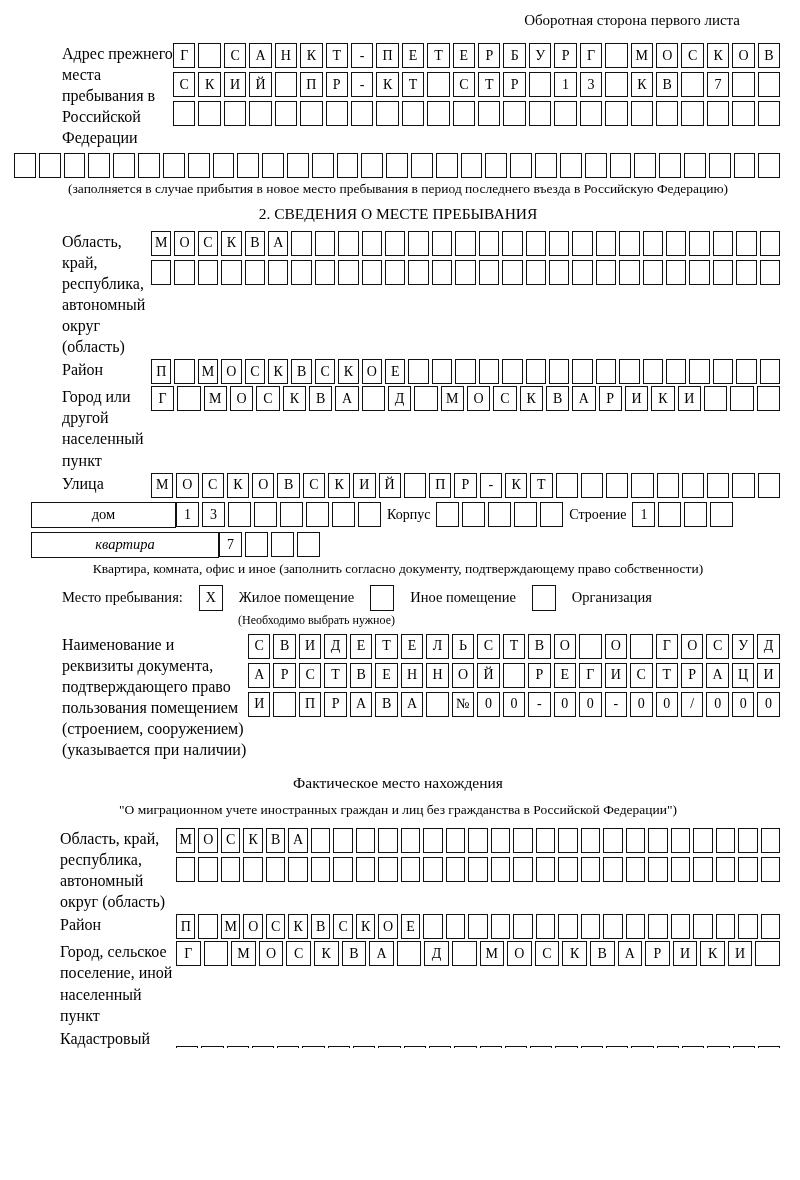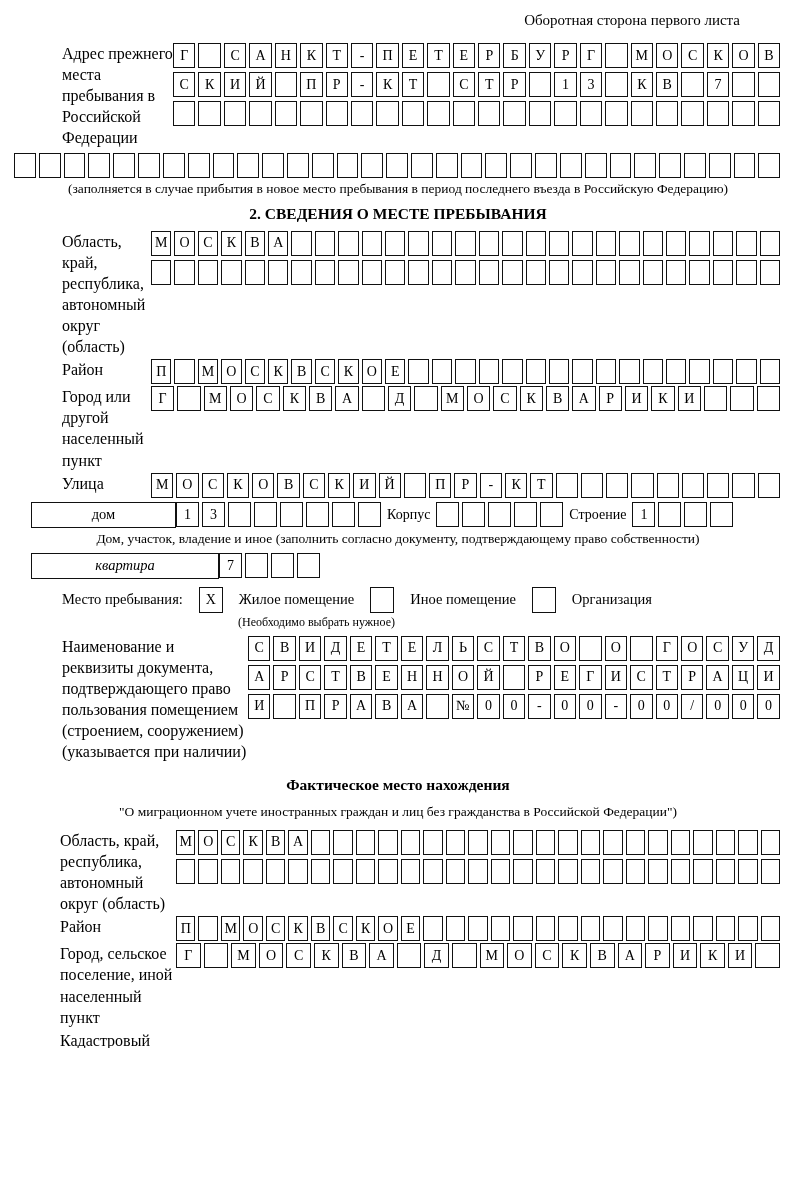--- a/index.html
+++ b/index.html
@@ -10,21 +10,21 @@
   .field-label{flex:0 0 135px;box-sizing:border-box;padding-left:46px;font-size:16px;line-height:1.32;}
   .field-label--wide{flex-basis:157px;}
   .field-label--doc{flex-basis:232px;}
   .field-label--actual{flex-basis:160px;padding-left:44px;}
   .rows-col{flex:1;display:flex;flex-direction:column;gap:4px;}
   .boxrow{display:flex;gap:3px;height:25px;}
   .cell{flex:1;border:1.5px solid #111;display:flex;align-items:center;justify-content:center;
         font-size:14px;line-height:1;background:#fff;min-width:0;}
   .boxrow--overflow{margin:4px 0 2px -2px;}
   .caption{text-align:center;font-size:13.5px;margin:3px 0 6px 0;}
-  .sec-title{text-align:center;font-weight:bold;font-size:15.5px;margin:8px 0 8px 0;}
+  .sec-title{text-align:center;font-weight:normal;font-size:15.5px;margin:8px 0 8px 0;}
   .inline-note{font-size:12px;margin:0 0 6px 222px;}
   .namedbox-row{display:flex;align-items:center;gap:0;margin:4px 0 2px 15px;height:26px;}
   .named-box{border:1.5px solid #111;height:26px;box-sizing:border-box;display:flex;align-items:center;justify-content:center;font-size:14.5px;}
   .named-box--dom{width:145px;}
   .named-box--kv{width:188px;font-style:italic;}
   .smallcells{display:flex;gap:3px;height:25px;}
   .smallcells .cell{flex:0 0 21px;}
   .mid-label{font-size:14px;padding:0 6px;font-family:Liberation Serif, serif;}
   .stay-row{display:flex;align-items:center;gap:10px;margin:8px 0 2px 46px;font-size:14.5px;}
   .checkbox{width:22px;height:24px;border:1.5px solid #111;display:flex;align-items:center;justify-content:center;font-size:14px;margin:0 6px;}
@@ -346,31 +346,31 @@
         <span class="cell"></span>
       </div>
     <div class="mid-label">Строение</div>
     <div class="smallcells">
         <span class="cell">1</span>
         <span class="cell"></span>
         <span class="cell"></span>
         <span class="cell"></span>
       </div>
   </div>
-  <div class="caption">Дом, участок, владение и иное (заполнить согласно документу, подтверждающему право собственности)</div>
 
   <div class="namedbox-row">
     <div class="named-box named-box--kv">квартира</div>
     <div class="smallcells">
         <span class="cell">7</span>
         <span class="cell"></span>
         <span class="cell"></span>
         <span class="cell"></span>
       </div>
   </div>
+  <div class="caption">Квартира, комната, офис и иное (заполнить согласно документу, подтверждающему право собственности)</div>
 
   <div class="stay-row">
     <span>Место пребывания:</span>
     <span class="checkbox">X</span>
     <span>Жилое помещение</span>
     <span class="checkbox"></span>
     <span>Иное помещение</span>
     <span class="checkbox"></span>
     <span>Организация</span>
   </div>

